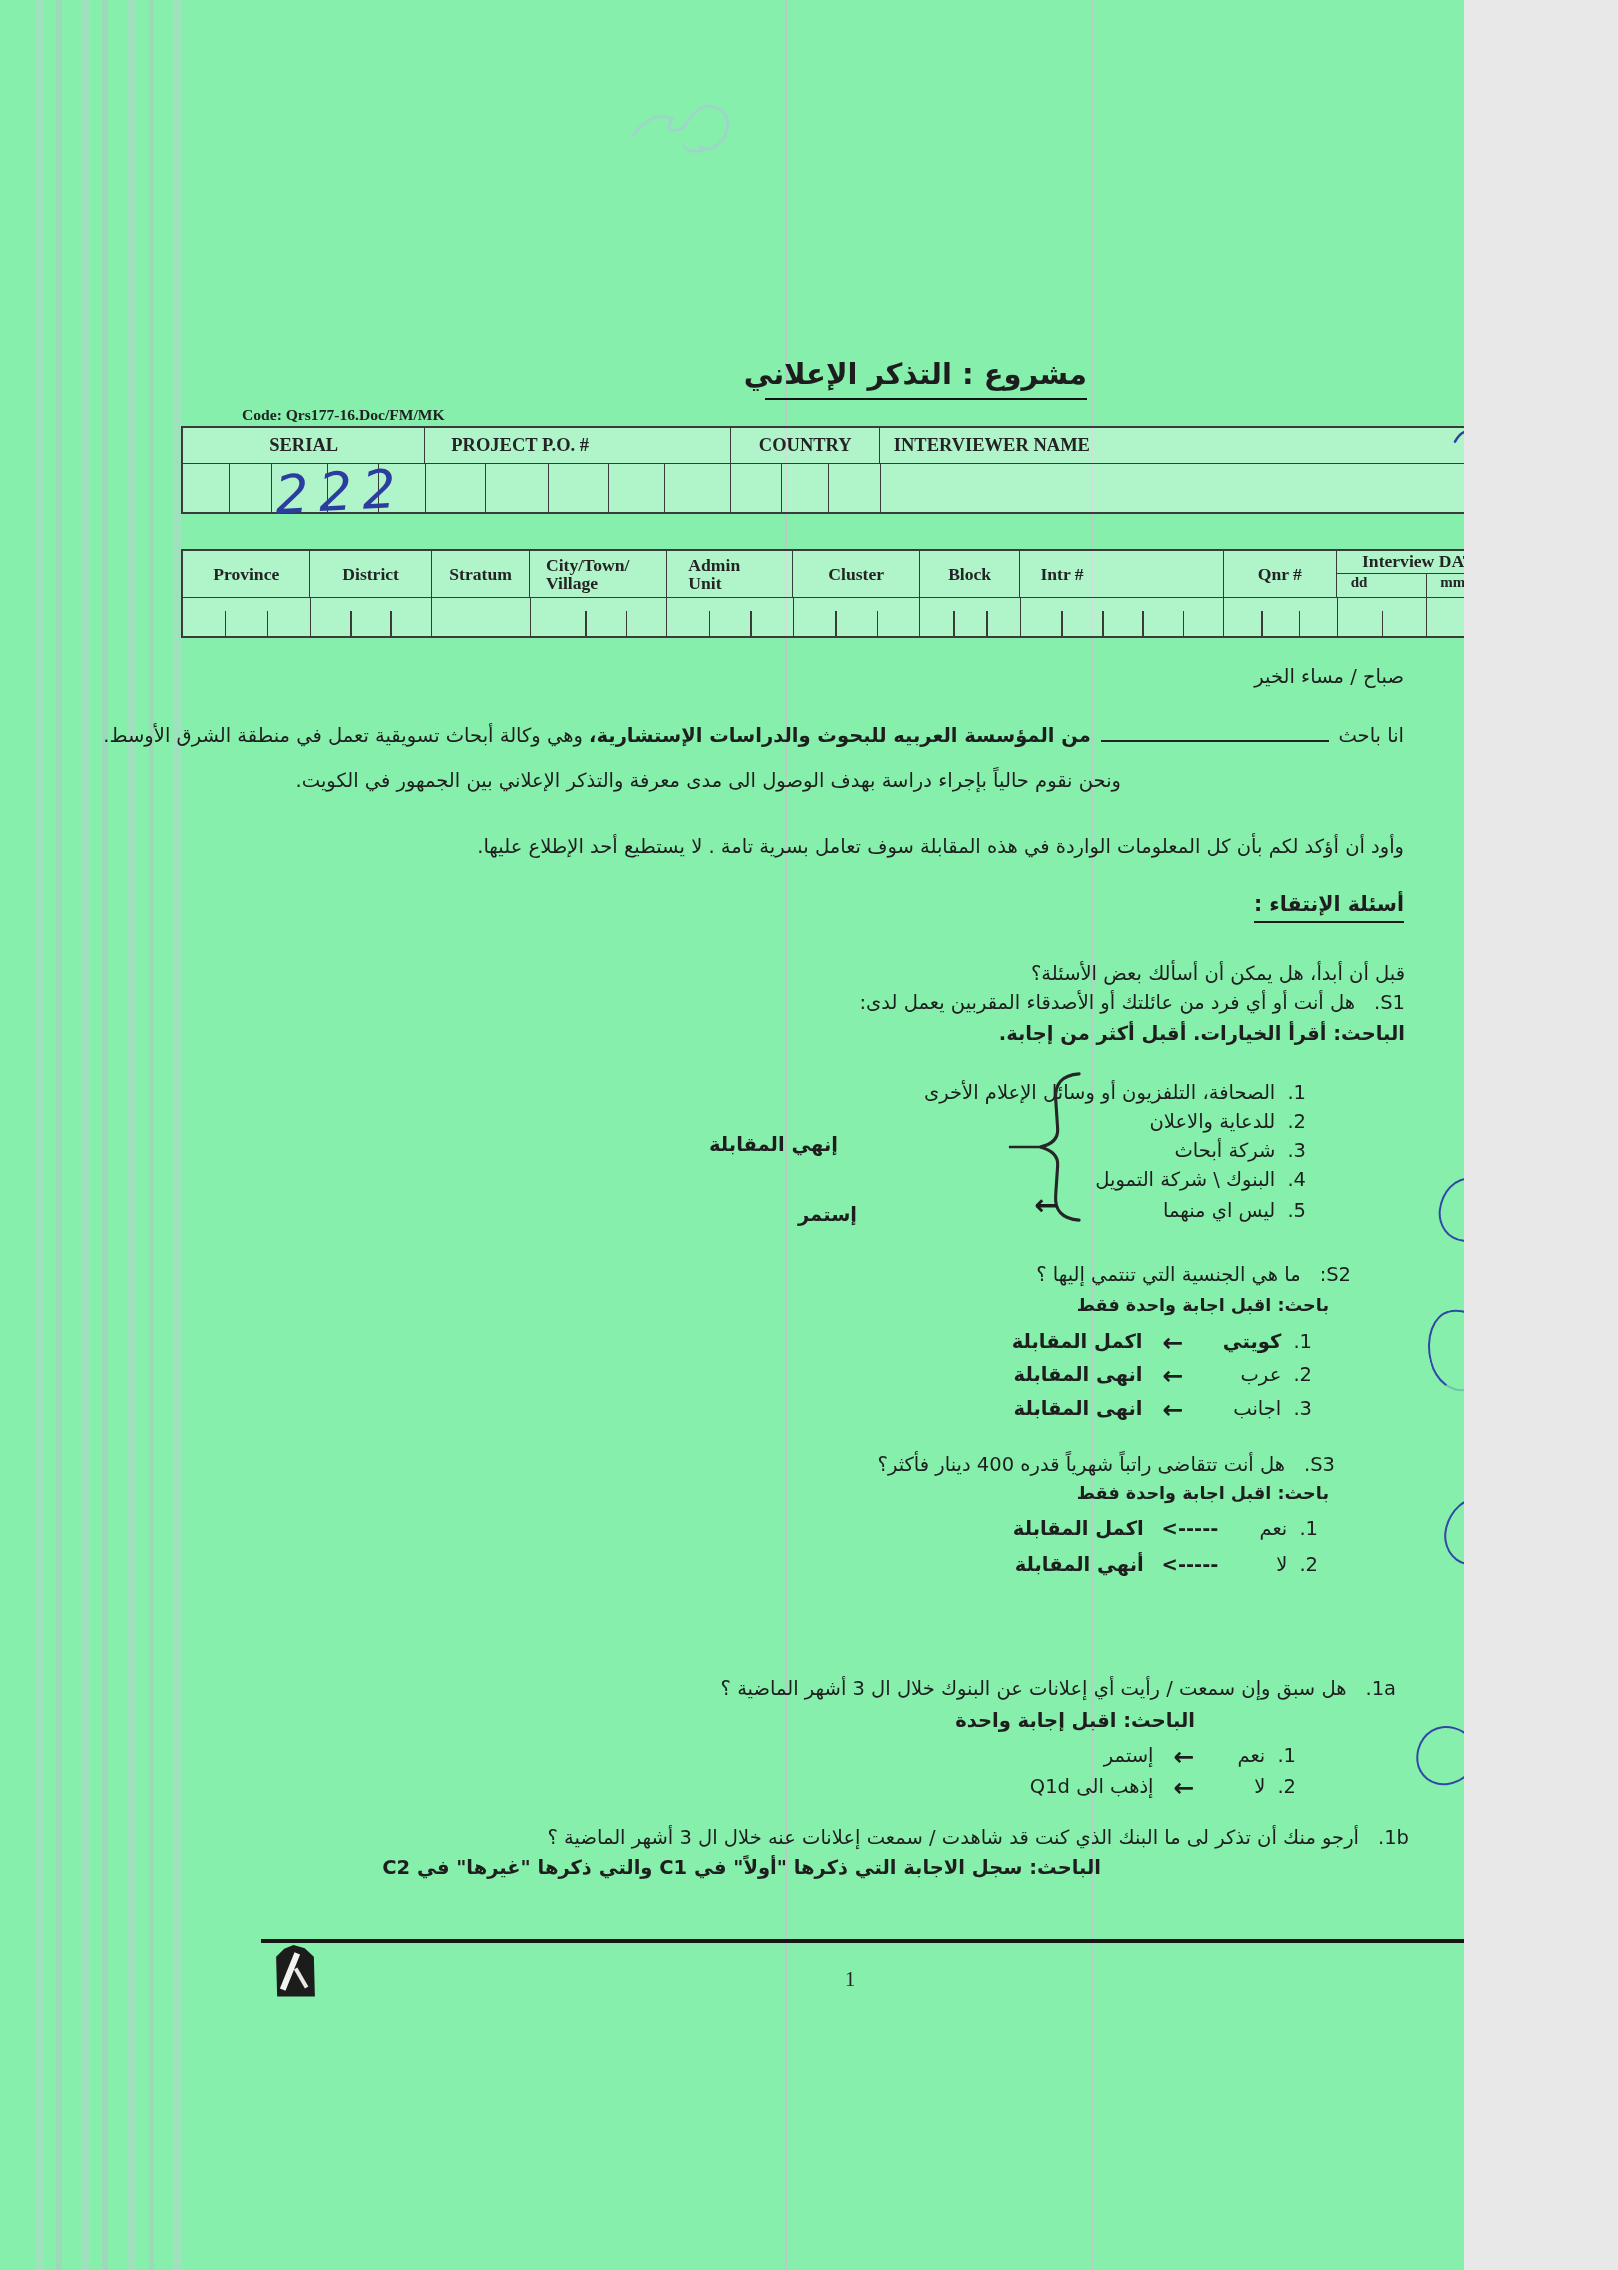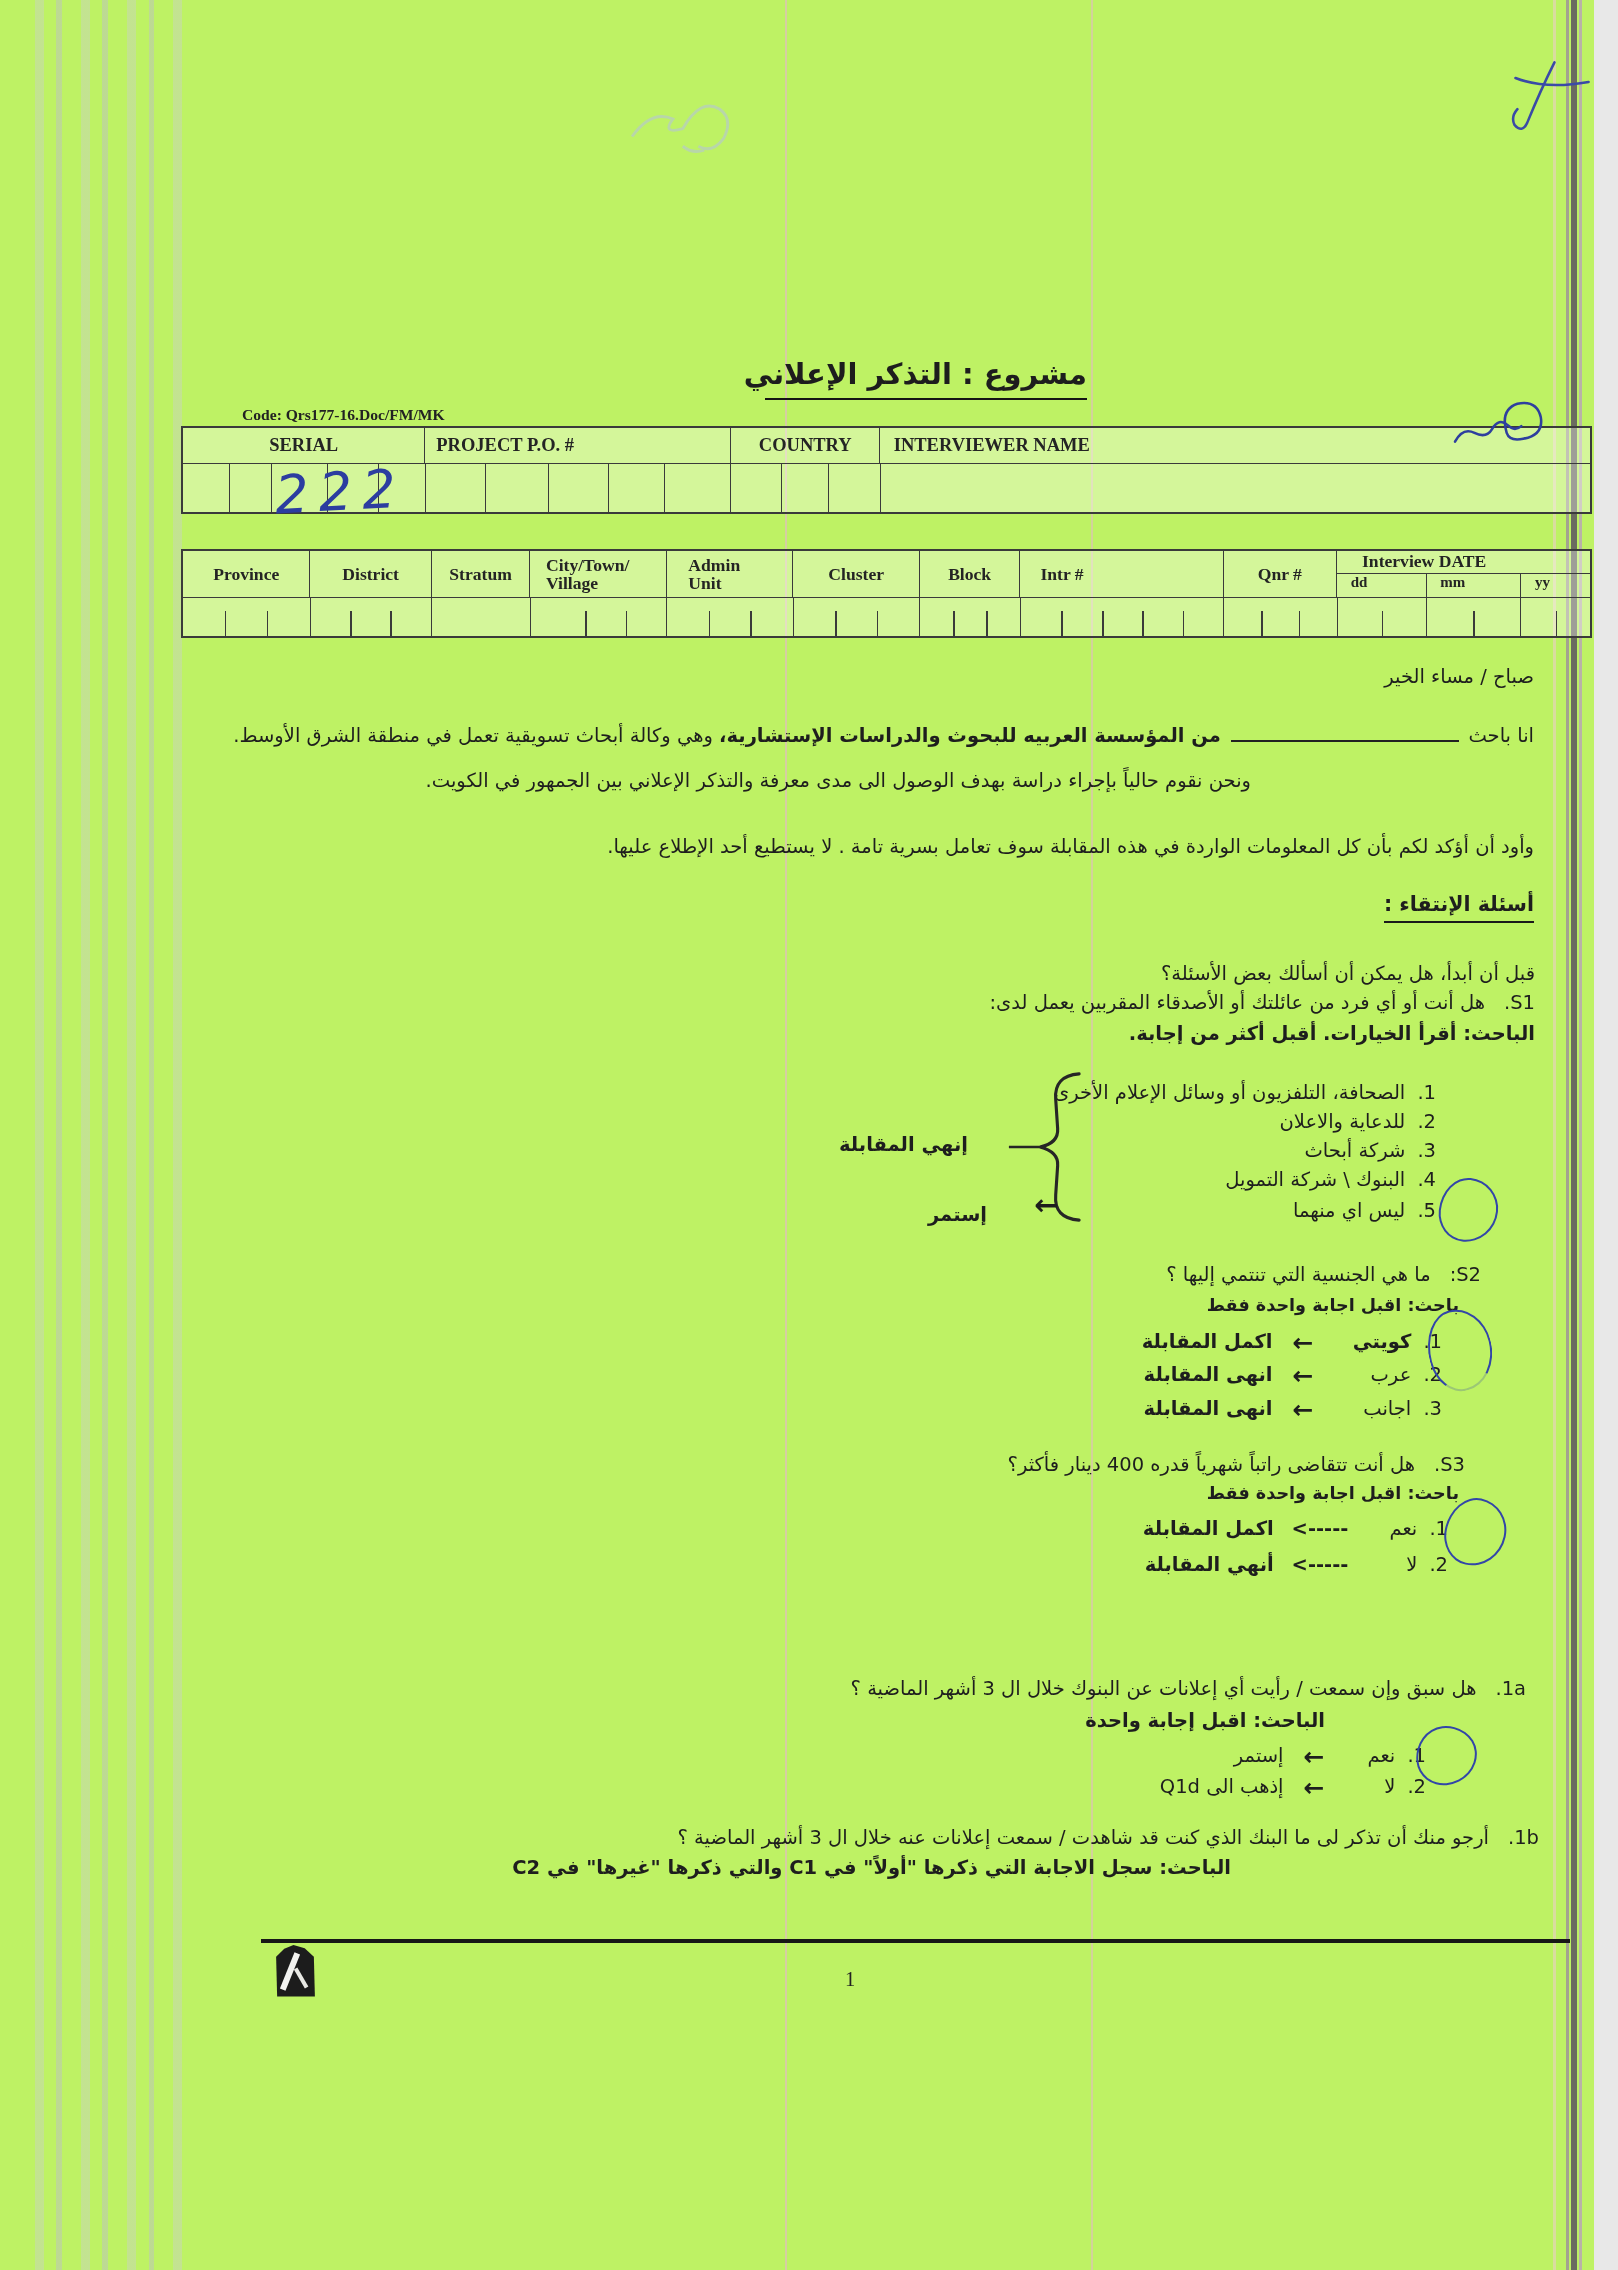--- a/index.html
+++ b/index.html
@@ -1,16 +1,16 @@
 <!DOCTYPE html>
 <html lang="ar"><head>
 <meta charset="utf-8">
 <style>
   html,body{margin:0;padding:0;background:#e8e8e8;}
-  .page{position:relative;width:1594px;height:2270px;background:#bef264;overflow:hidden;
+  .page{position:relative;width:1464px;height:2270px;background:#86efac;overflow:hidden;
         font-family:"DejaVu Sans",sans-serif;color:#1d1d1d;}
   .abs{position:absolute;}
   .line{position:absolute;direction:rtl;white-space:nowrap;font-size:19.5px;color:#1e1e1e;
         font-family:"DejaVu Sans",sans-serif;}
   .b{font-weight:700;}
   .sm{font-size:17.6px;}
   .qq{margin-right:19px;}
   .num{margin-left:5.9px;}
   
   .left-stripes{position:absolute;left:35px;top:0;width:158px;height:100%;
@@ -89,21 +89,21 @@
   <div class="vline es3"></div>
   <div class="vline es4"></div>
   <div class="vline es5"></div>
 
   <div class="title">مشروع : التذكر الإعلاني</div>
   <div class="code">Code: Qrs177-16.Doc/FM/MK</div>
 
   <div class="abs t1">
     <div class="trow t1r1">
       <div class="hc" style="width:242px">SERIAL</div>
-      <div class="hc" style="width:307px;justify-content:flex-start;padding-left:11px">PROJECT P.O. #</div>
+      <div class="hc" style="width:307px;justify-content:flex-start;padding-left:26px">PROJECT P.O. #</div>
       <div class="hc" style="width:149px">COUNTRY</div>
       <div class="hc" style="width:713px;justify-content:flex-start;padding-left:13.7px">INTERVIEWER NAME</div>
     </div>
     <div class="trow t1r2">
       <div class="dc" style="width:46px"></div>
         <div class="dc" style="width:42px"></div>
       <div class="dc" style="width:57px"></div>
         <div class="dc" style="width:51px"></div>
       <div class="dc" style="width:47px"></div>
         <div class="dc" style="width:60px"></div>

